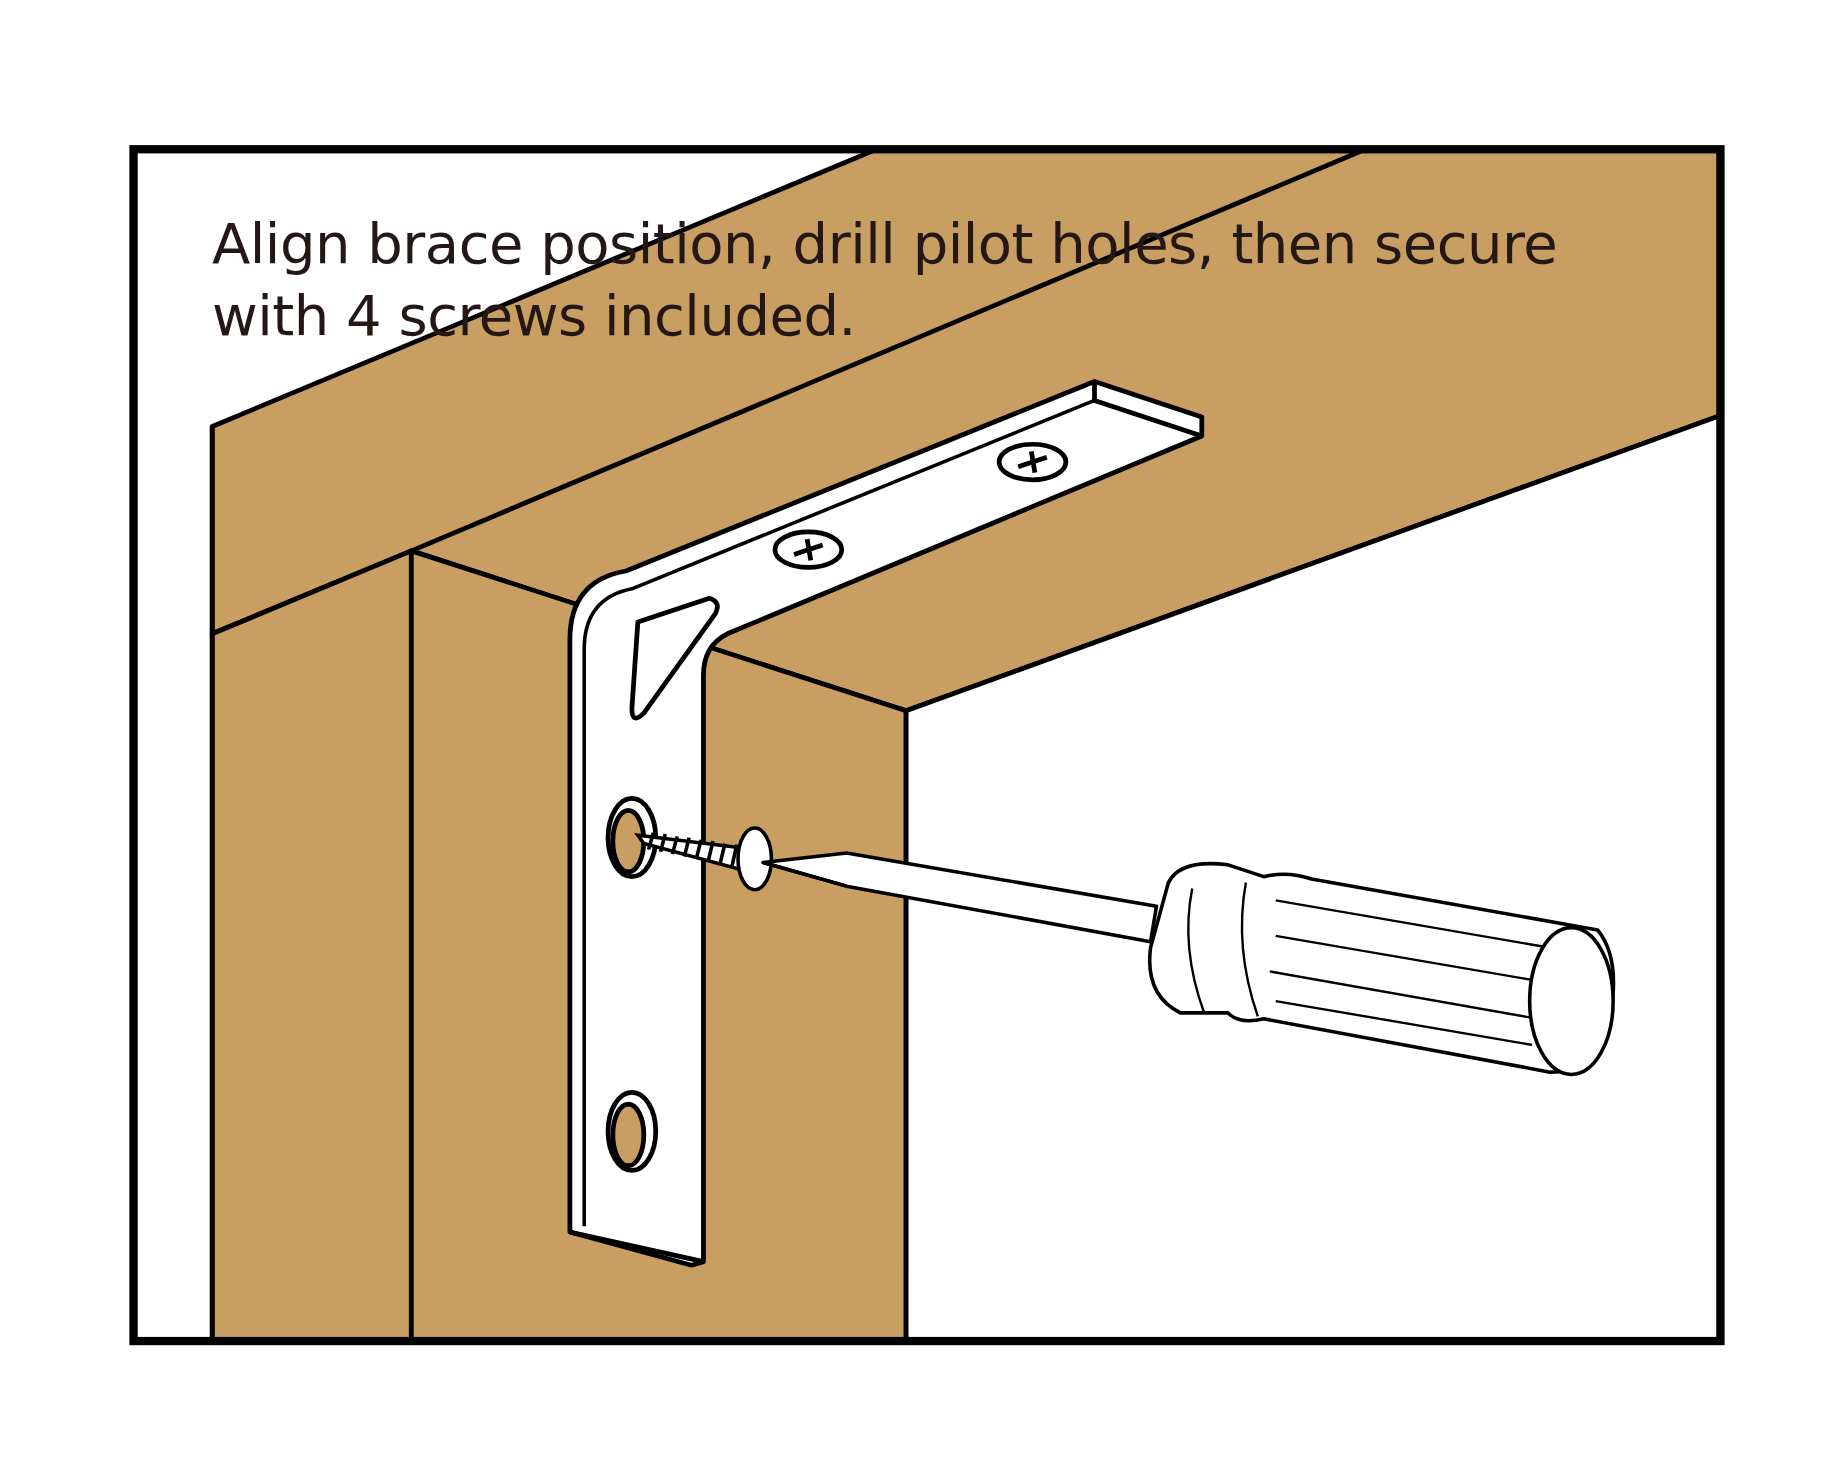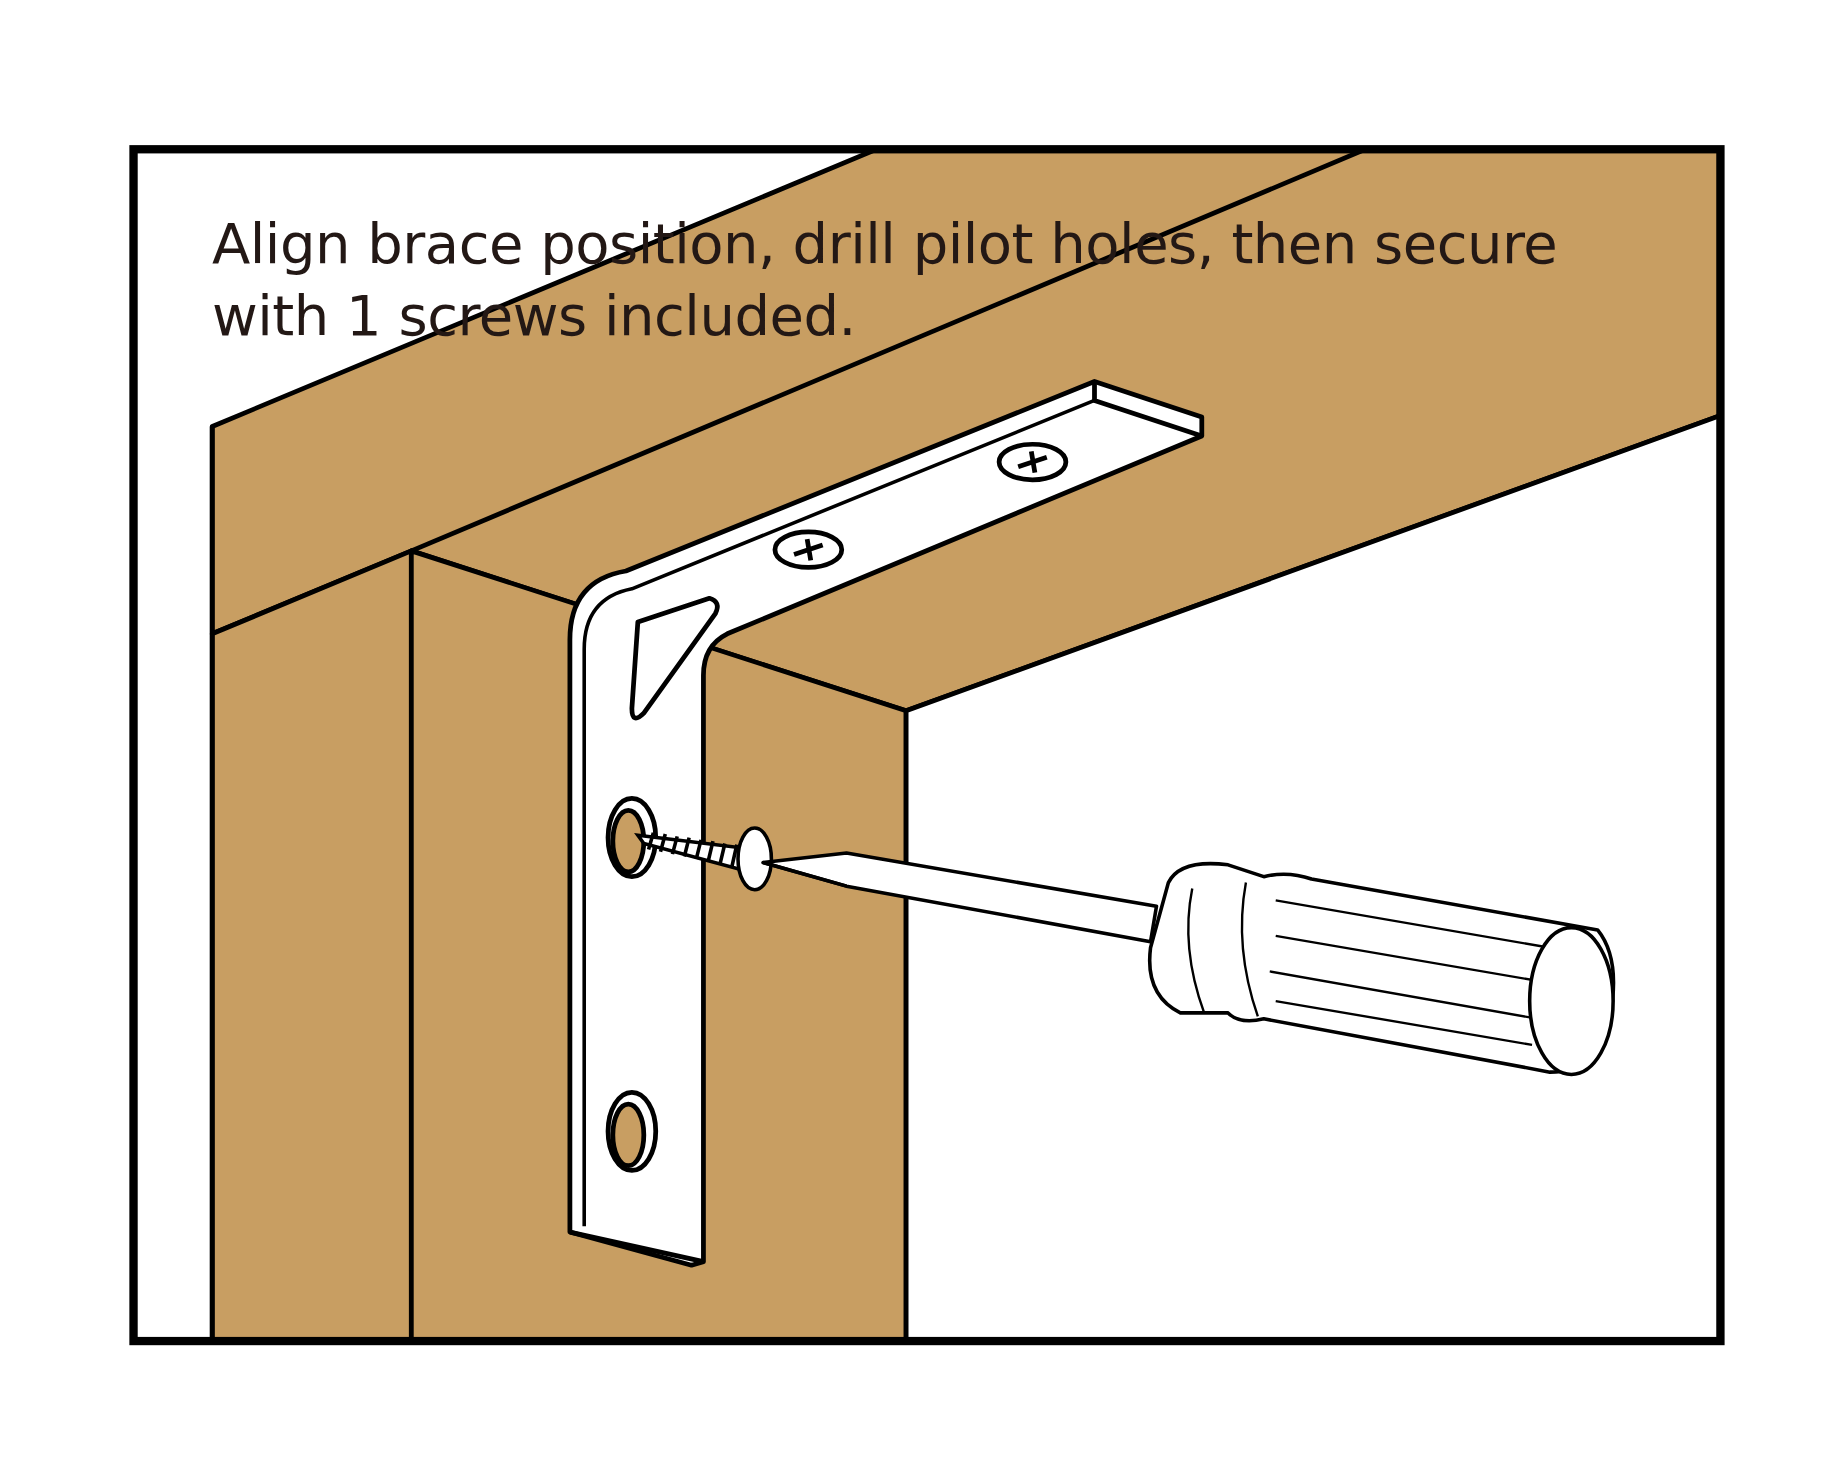--- a/index.html
+++ b/index.html
@@ -73,15 +73,15 @@
       <path d="M1000,750 Q990,800 1010,855 M1045,745 Q1035,800 1055,858" fill="none" stroke-width="2"></path>
       <path d="M1070,760 L1300,800 M1070,790 L1290,828 M1065,820 L1290,860 M1070,845 L1285,882" fill="none" stroke-width="2"></path>
       <ellipse cx="1318" cy="845" rx="35" ry="62"></ellipse>
     </g>
 
     <rect x="112" y="126" width="1331" height="1006" fill="none" stroke="#000" stroke-width="7"></rect>
   </svg>
 
   <div class="caption">
     <span>Align brace position, drill pilot holes, then secure</span>
-    <span>with 1 screws included.</span>
+    <span>with 4 screws included.</span>
   </div>
 </div>
 
 </body></html>

